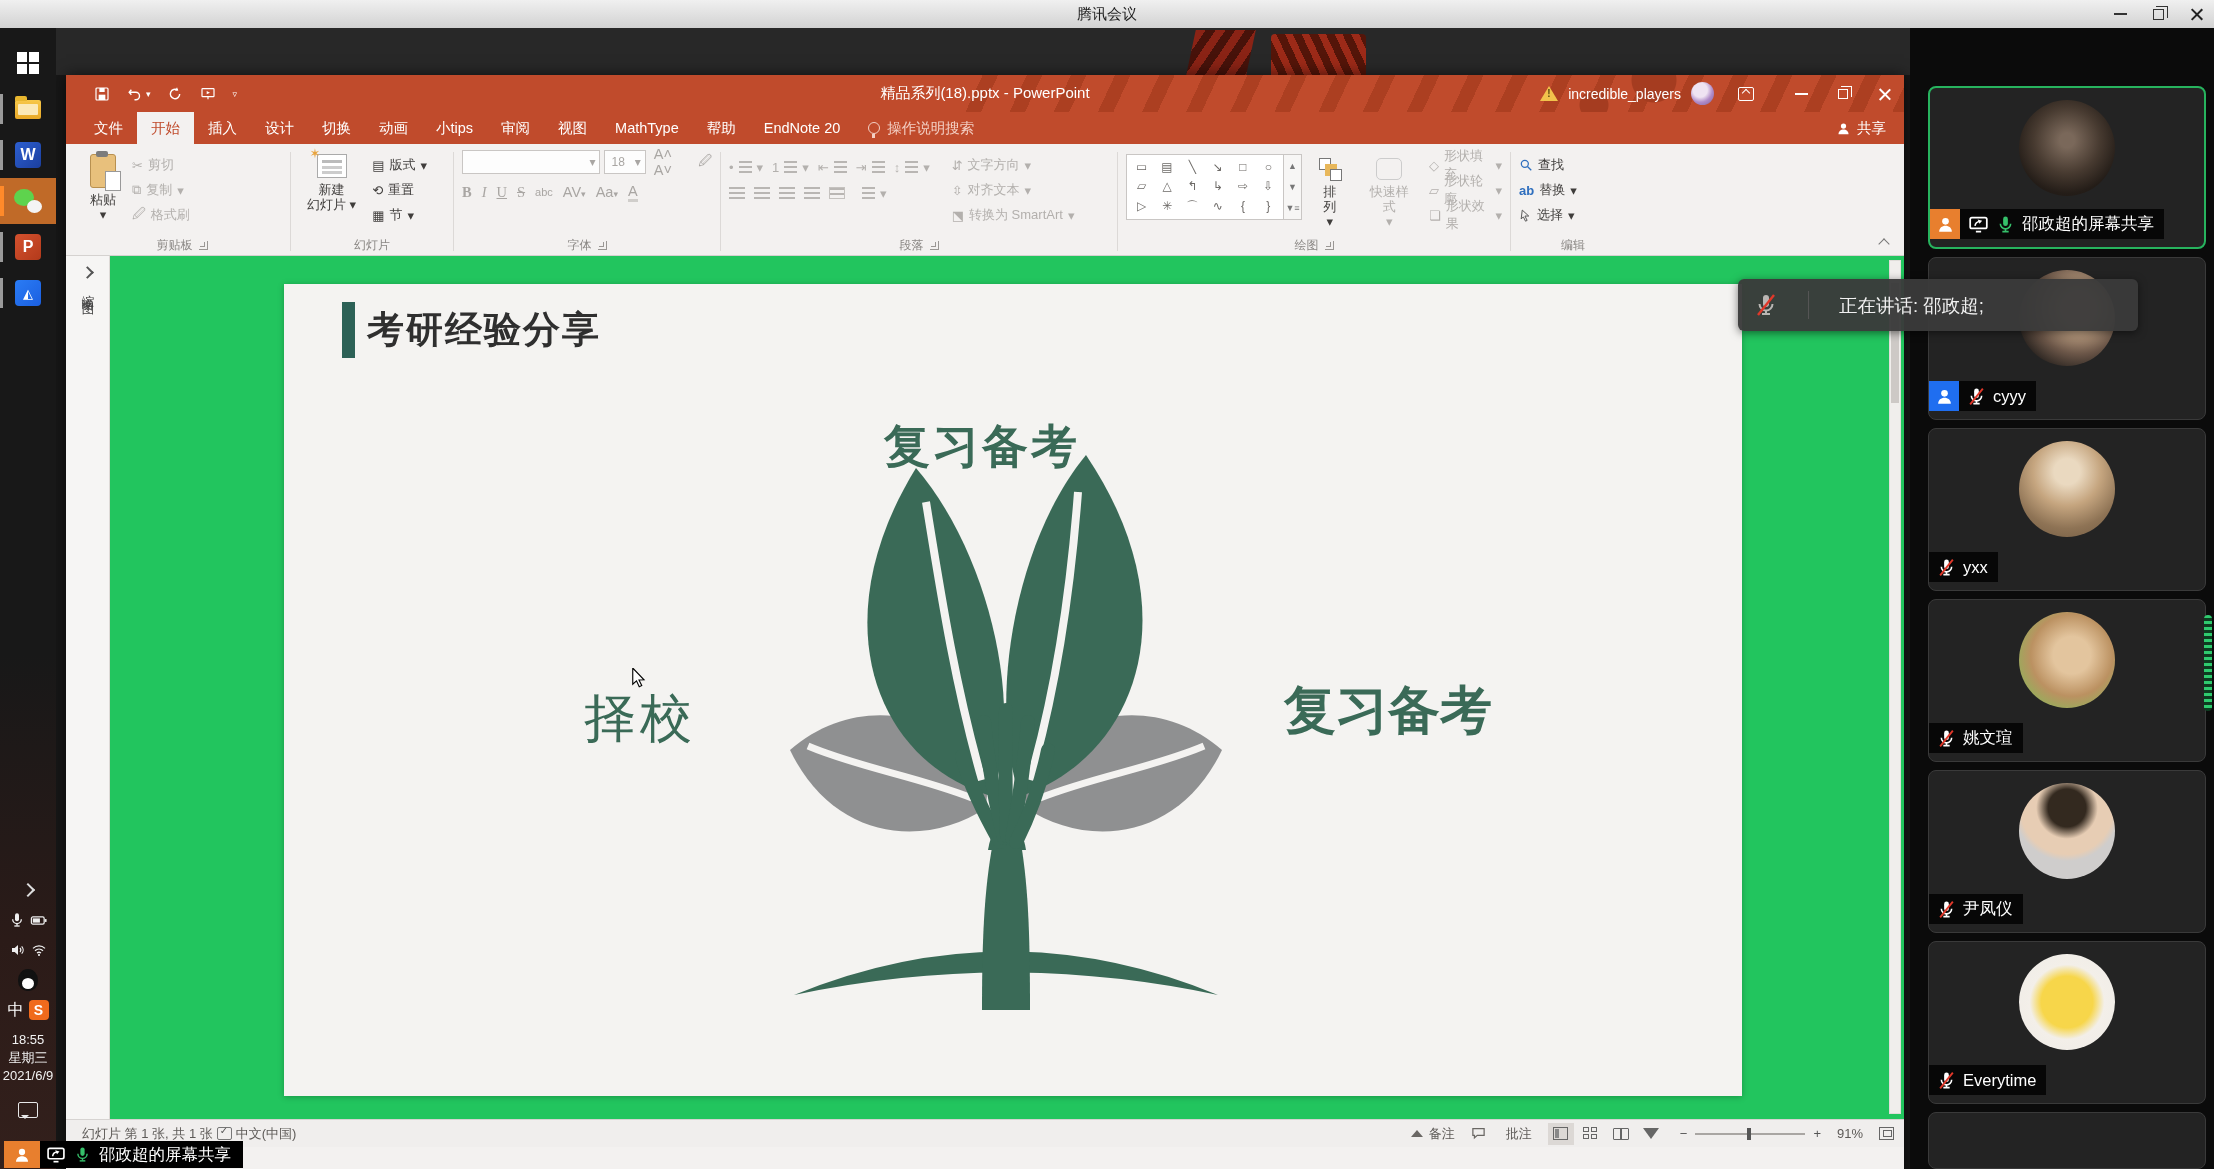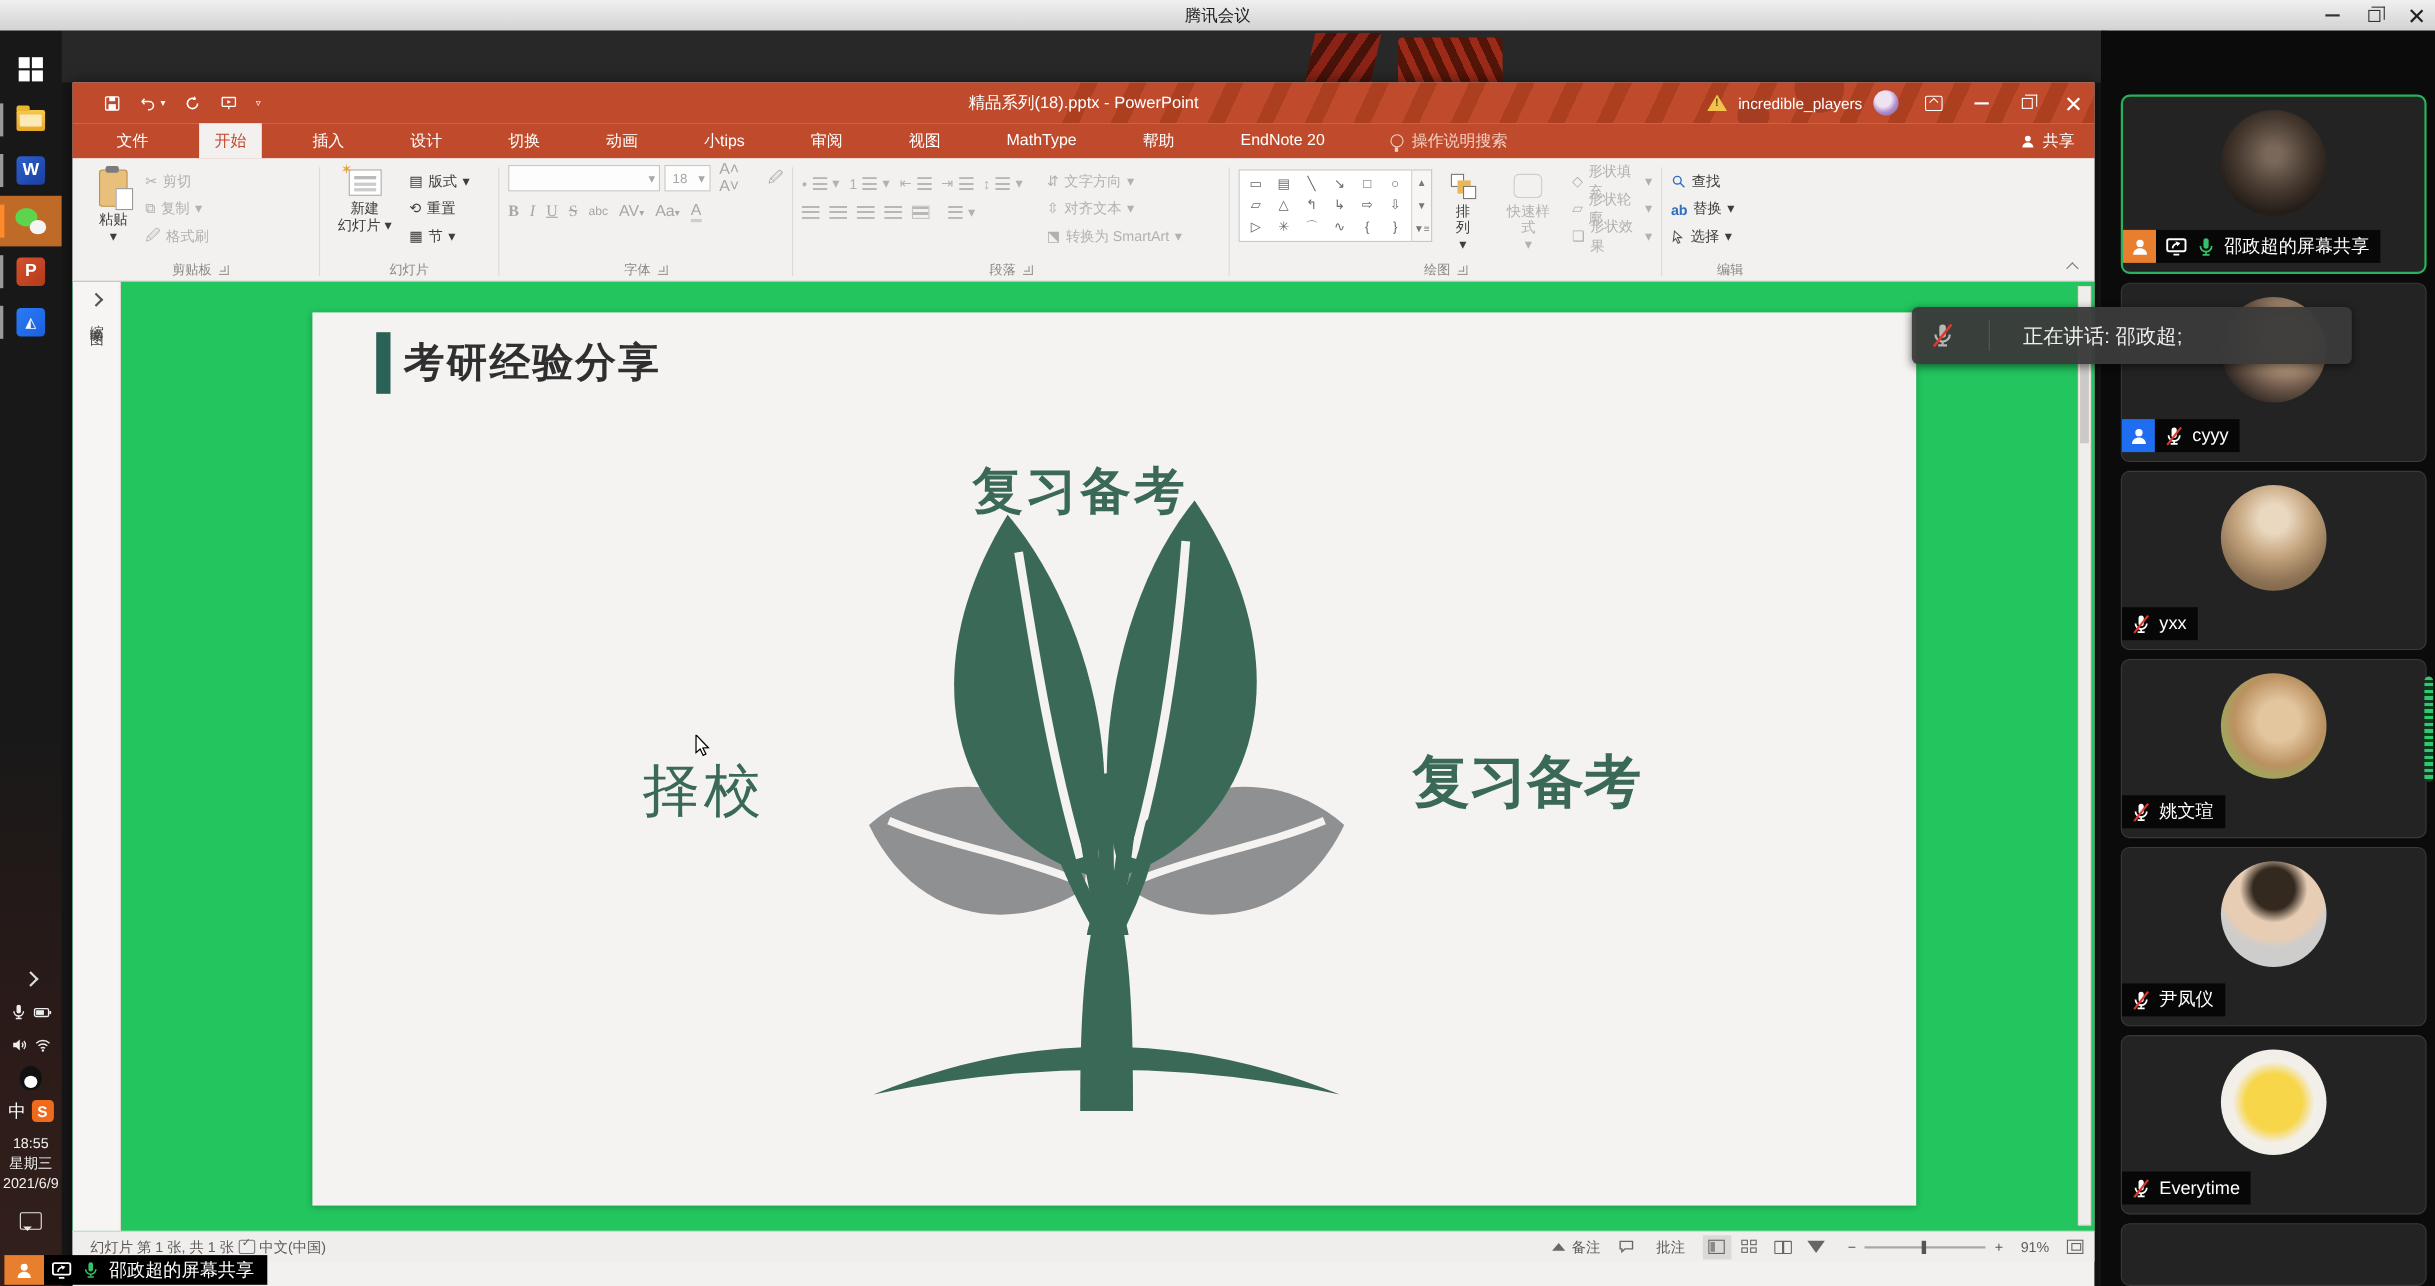--- a/index.html
+++ b/index.html
@@ -63,37 +63,37 @@
     box-shadow:0 0 14px rgba(0,0,0,.6); }
   #ppt-titlebar { position:relative; height:37px; background:var(--ppt-brand); display:flex; align-items:center; overflow:hidden; }
   #ppt-titlebar .pattern { position:absolute; right:0; top:0; width:950px; height:37px; opacity:.5;
     background:
      radial-gradient(circle at 640px 30px, #8c2f16 0 14px, transparent 15px),
      radial-gradient(circle at 700px 5px, #8c2f16 0 22px, transparent 23px),
      repeating-linear-gradient(115deg, transparent 0 26px, #993517 26px 40px); }
   .qat { display:flex; align-items:center; gap:16px; margin-left:28px; z-index:2; color:#fff; }
   .qat svg { display:block; }
   .ppt-doc-title { position:absolute; left:0; right:0; text-align:center; color:#fff; font-size:15px; z-index:1; }
-  .acct { position:absolute; right:138px; top:0; height:37px; display:flex; align-items:center; gap:10px; z-index:2; }
+  .acct { position:absolute; right:150px; top:0; height:37px; display:flex; align-items:center; gap:10px; z-index:2; }
   .warn { width:0; height:0; border-left:9px solid transparent; border-right:9px solid transparent; border-bottom:15px solid #f2c24c; position:relative; }
   .warn:after { content:"!"; position:absolute; left:-2px; top:2px; font-size:10px; font-weight:bold; color:#5a4a10; }
   .acct-name { color:#fff; font-size:14px; }
   .acct-avatar { width:23px; height:23px; border-radius:50%; background:radial-gradient(circle at 40% 35%,#efe3f2 0 35%,#b08cc9 60%,#7a5f98); }
   .ribbonopt { width:16px; height:14px; border:1.6px solid #fff; border-radius:2px; position:relative; }
   .ribbonopt:after { content:""; position:absolute; left:4px; top:2px; width:5px; height:5px; border-left:1.6px solid #fff; border-top:1.6px solid #fff; transform:rotate(45deg); }
   .pwinctl { position:absolute; right:12px; top:0; height:37px; display:flex; align-items:center; gap:30px; z-index:2; }
   .pwc-min { width:13px; height:2px; background:#fff; }
   .pwc-rest { width:10px; height:10px; border:1.5px solid #fff; position:relative; }
   .pwc-rest:before { content:""; position:absolute; left:2px; top:-4px; width:10px; height:10px; border:1.5px solid #fff; border-bottom:none; border-left:none; }
   .pwc-close { width:14px; height:14px; position:relative; }
   .pwc-close:before,.pwc-close:after { content:""; position:absolute; left:6px; top:0; width:1.6px; height:15px; background:#fff; }
   .pwc-close:before { transform:rotate(45deg); } .pwc-close:after { transform:rotate(-45deg); }
 
   
-  #ppt-tabs { height:32px; background:var(--ppt-brand); display:flex; align-items:stretch; padding-left:26px; position:relative;gap:32px; }
+  #ppt-tabs { height:32px; background:var(--ppt-brand); display:flex; align-items:stretch; padding-left:14px; position:relative; }
   .rtab { padding:0 14px; display:flex; align-items:center; color:#fff; font-size:14.5px; }
   .rtab.active { background:#f3f1f0; color:var(--ppt-brand); }
   .tellme { display:flex; align-items:center; gap:7px; color:#f3cfc4; font-size:14.5px; margin-left:14px; }
   .bulb { width:12px; height:12px; border:1.6px solid #f3cfc4; border-radius:50%; position:relative; }
   .bulb:after { content:""; position:absolute; left:3px; bottom:-5px; width:3px; height:4px; background:#f3cfc4; }
   .sharebtn { position:absolute; right:18px; top:0; height:32px; display:flex; align-items:center; gap:6px; color:#fff; font-size:14.5px; }
 
   
   #ribbon { height:112px; background:#f3f1f0; border-bottom:1px solid #d5d2d0; display:flex; padding:4px 0 0 10px; position:relative; }
   .rgroup { position:relative; display:flex; flex-direction:column; padding:2px 6px 0 6px; }

